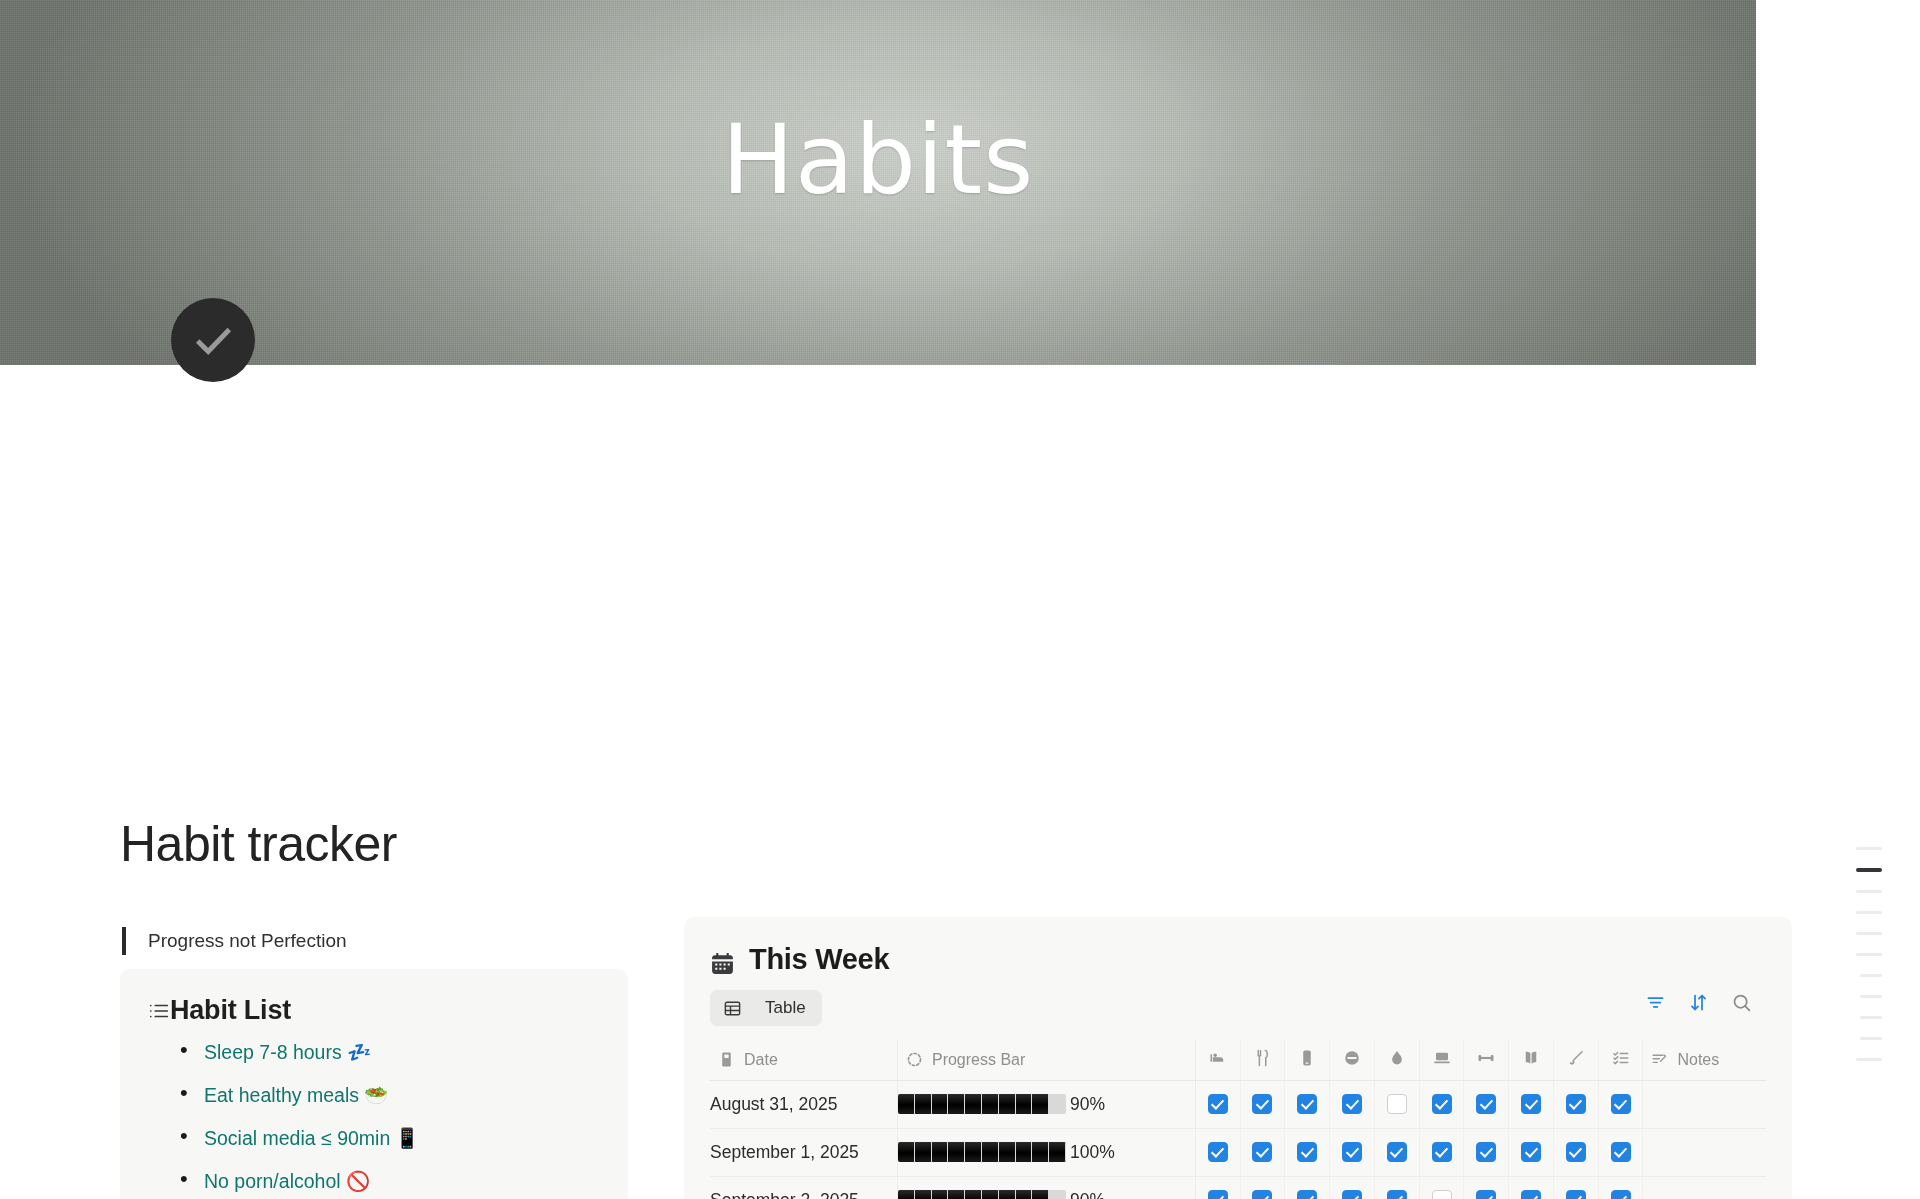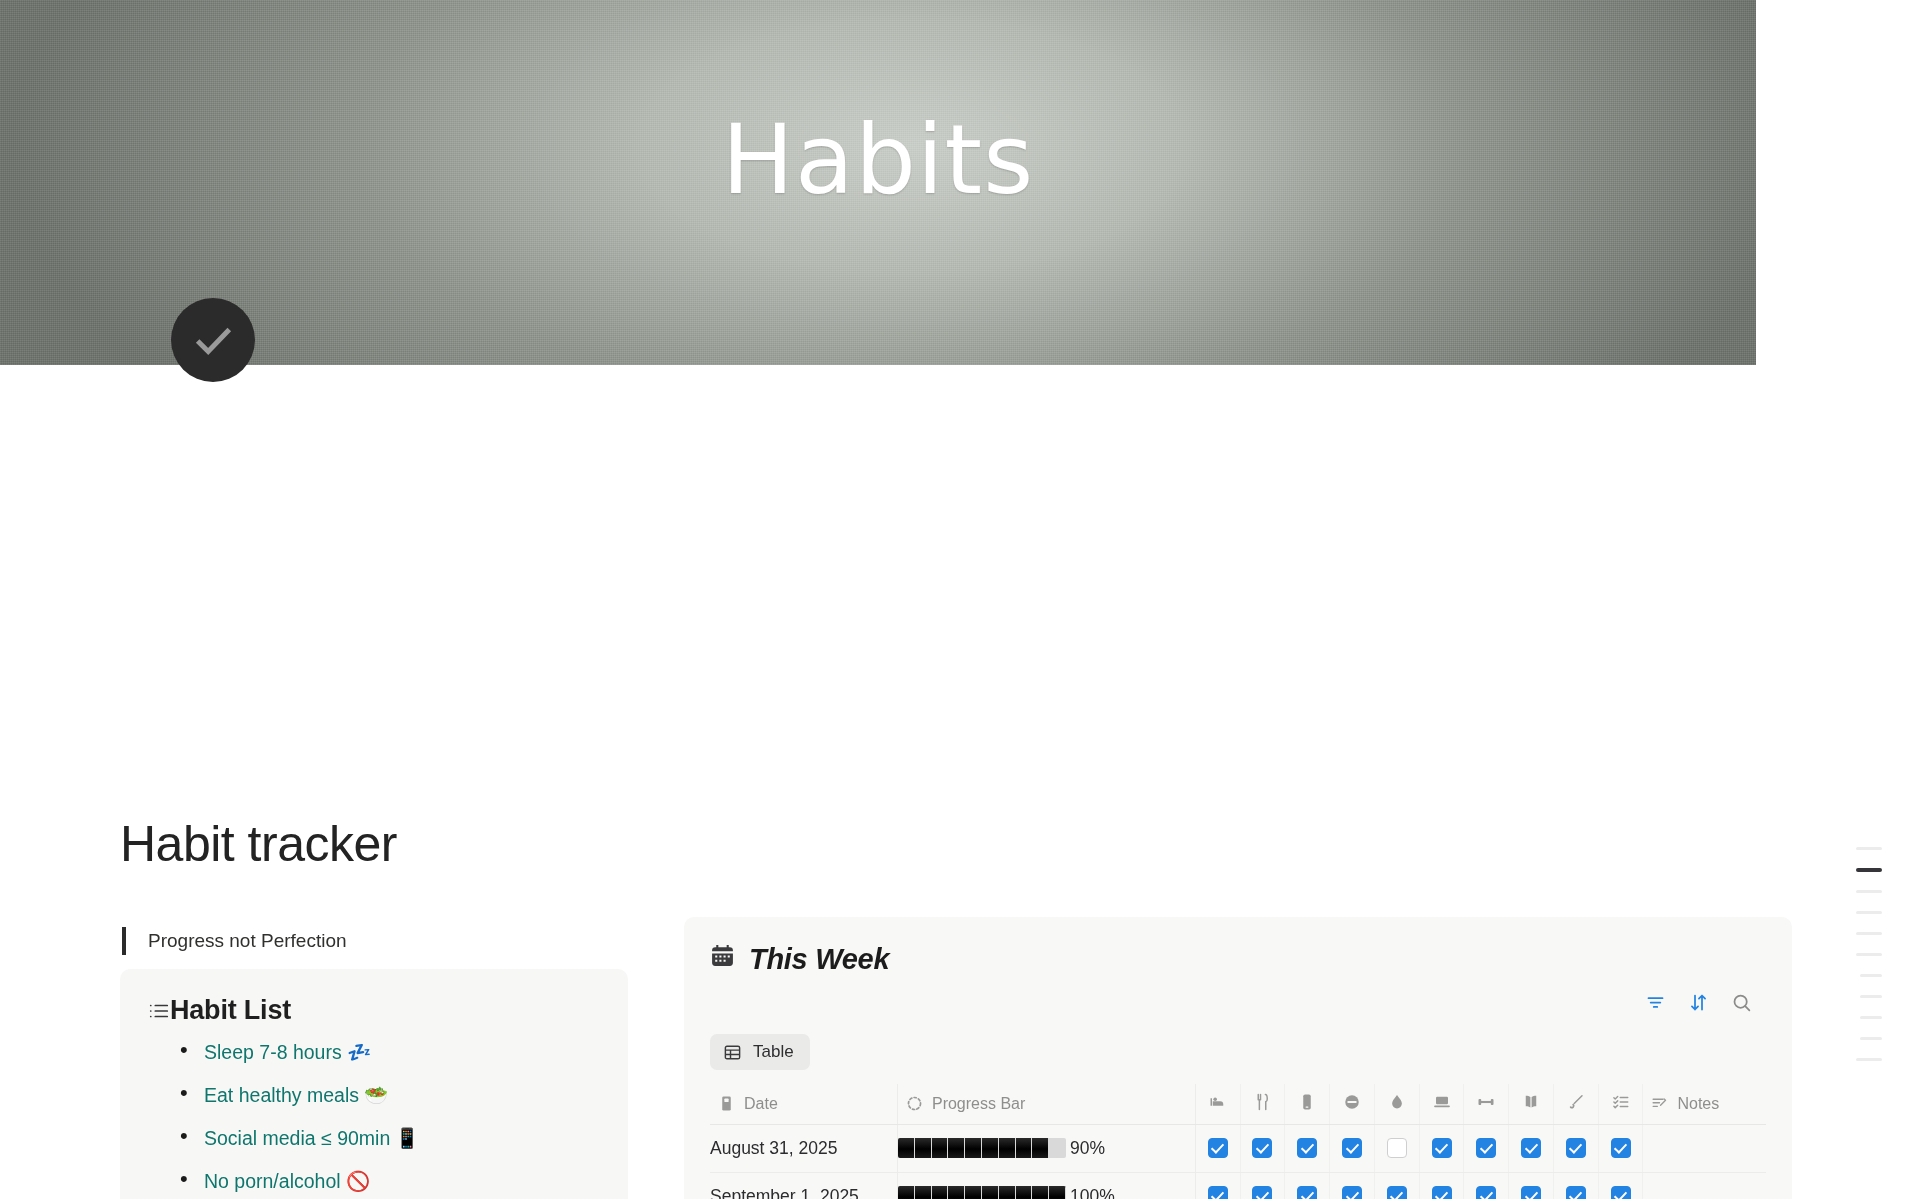--- a/index.html
+++ b/index.html
@@ -87,30 +87,30 @@
   .emo { font-family: "DejaVu Sans", sans-serif; }
 
   
   .week-card {
     position: absolute; left: 684px; top: 552px;
     width: 1108px; height: 583px;
     background: #f8f8f7;
     border-radius: 10px;
     padding: 26px 26px 0 26px;
   }
-  .week-head { display:flex; align-items:flex-start; gap: 14px; font-style: italic; }
+  .week-head { display:flex; align-items:flex-end; gap: 14px; }
   .week-head .ic { width: 25px; height: 25px; color:#3b3b3d; display:flex; }
   .week-title { font-size: 29px; font-weight: bold; color:#1c1c1c; letter-spacing:-.3px; }
 
   .viewbar { display:flex; align-items:center; margin-top: 14px; position:relative; }
   .view-tab {
-    display:flex; align-items:center; gap:11px;
+    display:flex; align-items:center; gap:23px;
     background:#eaeae8; border-radius: 7px;
     padding: 8px 16px 8px 13px;
-    font-size: 17px; color:#2f2f31; cursor:pointer;margin-top:44px;
+    font-size: 17px; color:#2f2f31; cursor:pointer;
   }
   .view-tab .ic { width:19px; height:19px; color:#3a3a3c; display:flex; }
   .tools { position:absolute; right: 14px; top: 2px; display:flex; align-items:center; gap: 22px; }
   .tools .ic { width: 21px; height: 21px; display:flex; cursor:pointer; }
 
   
   table.db { border-collapse: collapse; width: 1056px; margin-top: 14px; table-layout: fixed; }
   table.db th, table.db td { border-bottom: 1px solid #ececeb; padding: 0; }
   table.db thead th {
     text-align: right; font-weight: normal; color: #8e8e8d;

